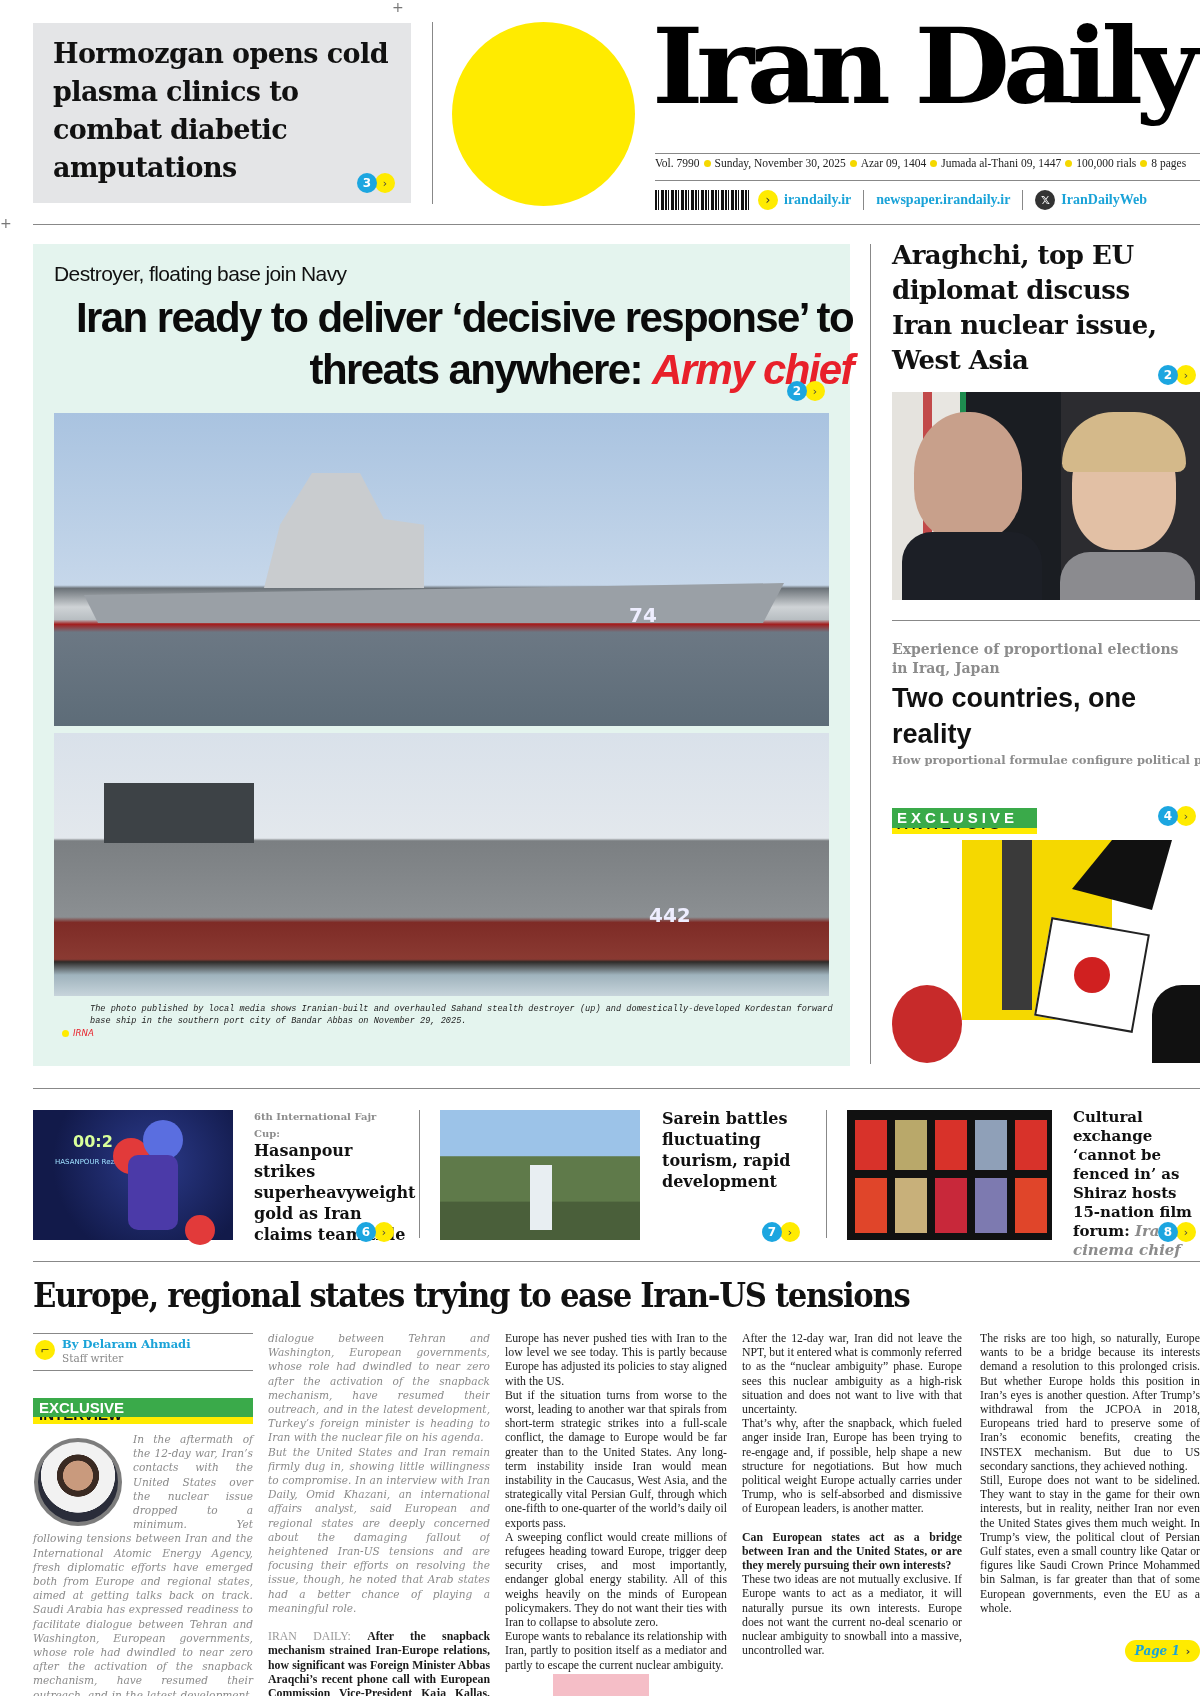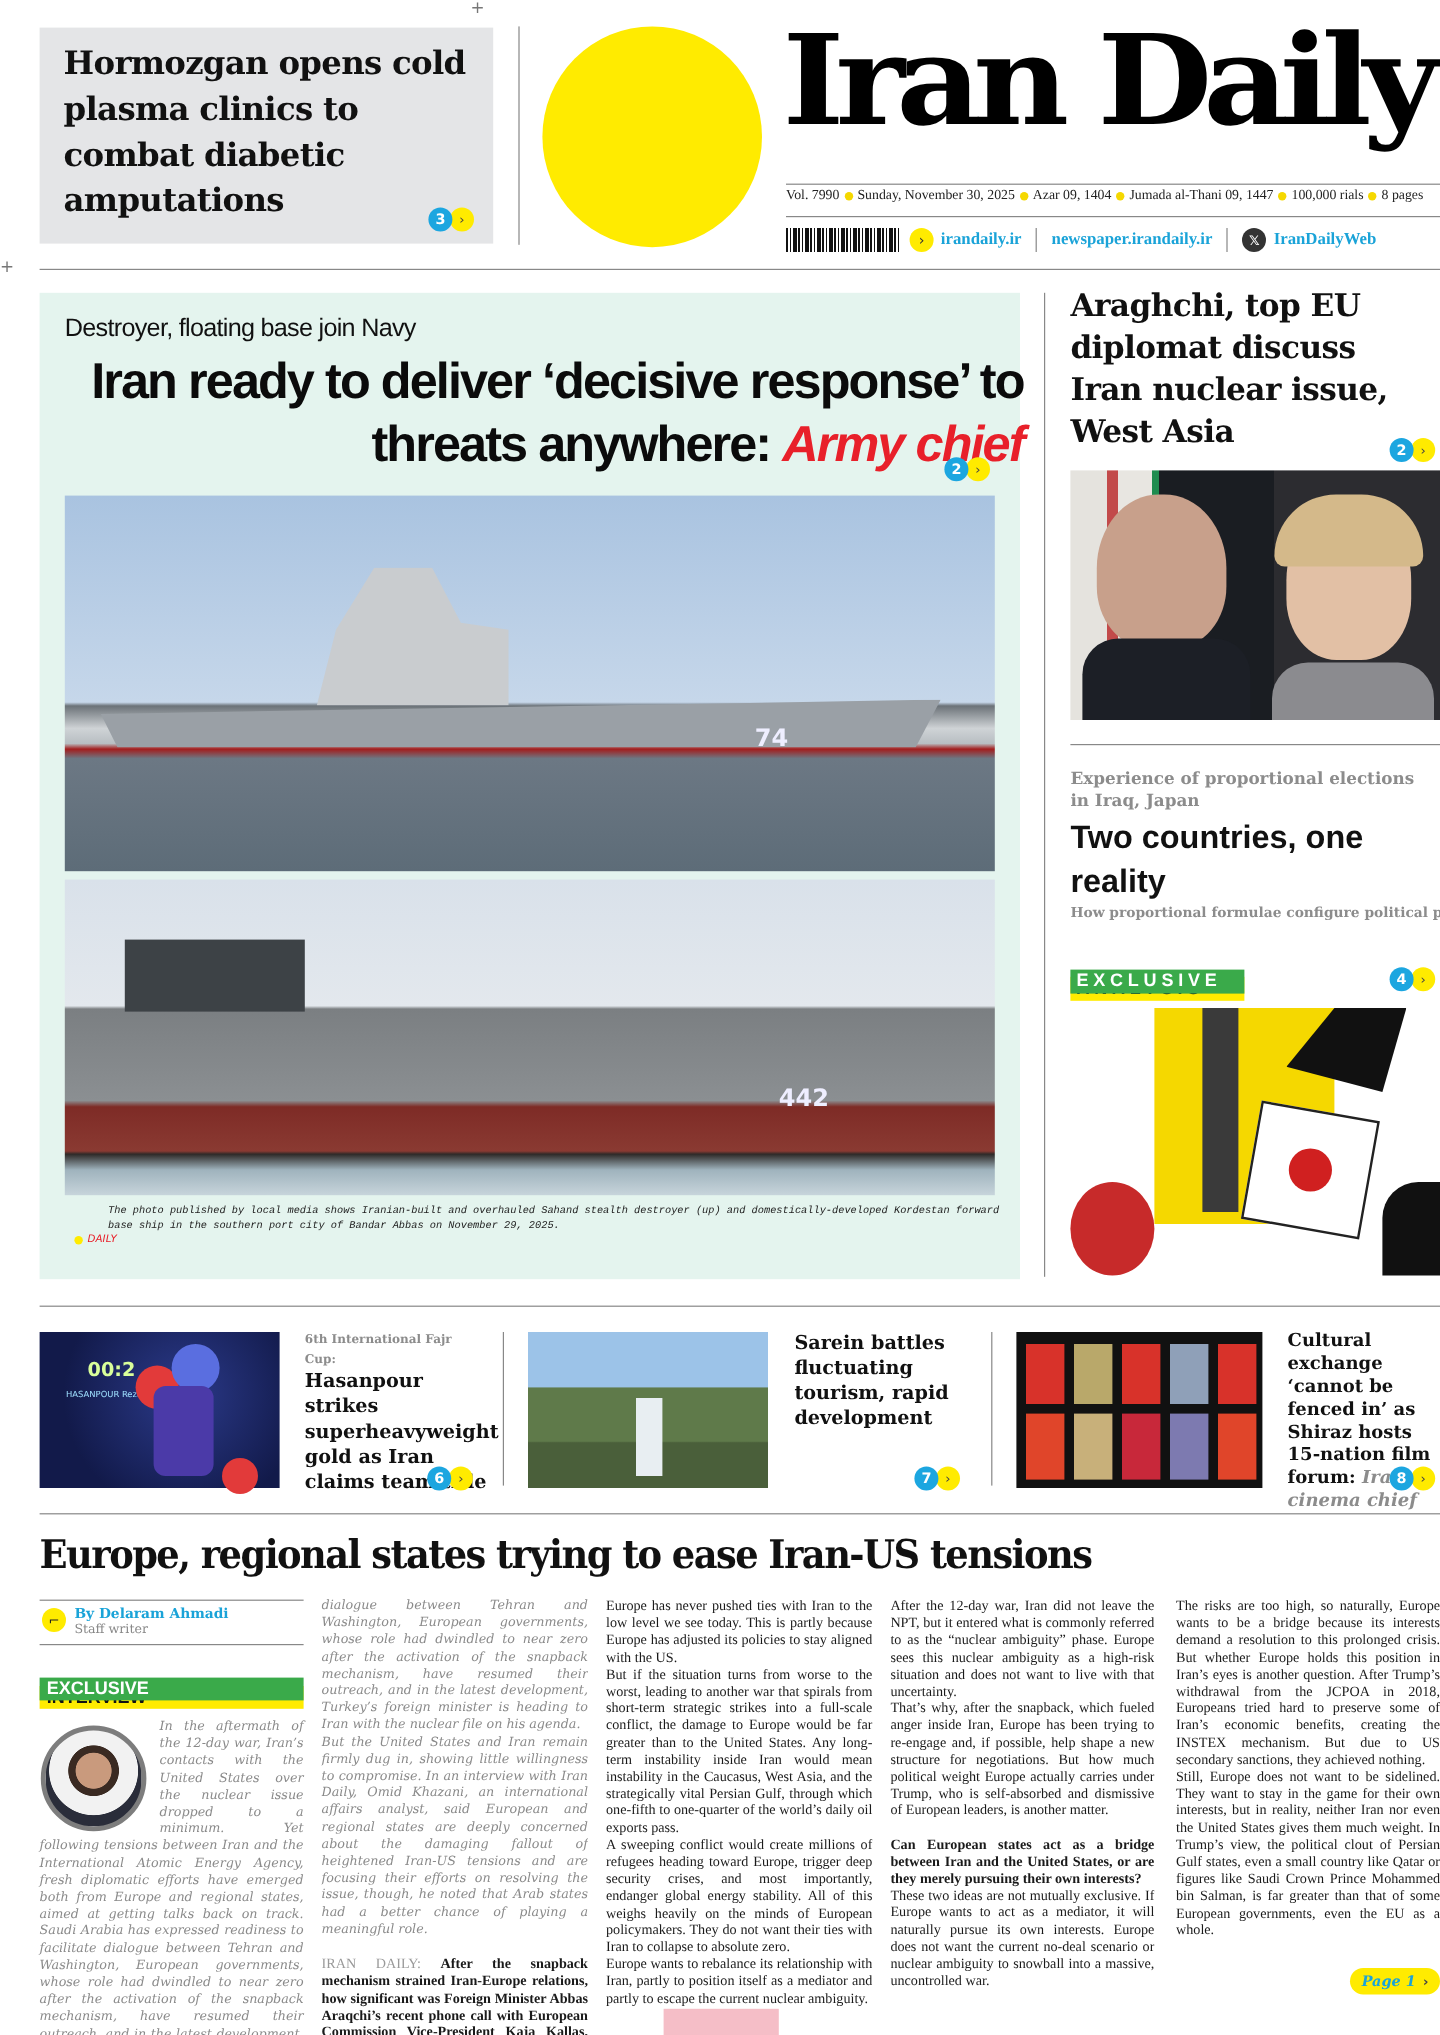--- a/index.html
+++ b/index.html
@@ -139,21 +139,21 @@
   <div class="abs" style="left:210px;top:60px;width:160px;height:115px;background:#c9cccf;clip-path:polygon(30% 0,60% 0,75% 40%,100% 45%,100% 100%,0 100%,10% 45%);"></div>
   <span class="ship-num" style="left:575px;top:190px;">74</span>
 </div>
 <div class="photo photo-bot">
   <div class="abs" style="left:50px;top:50px;width:150px;height:60px;background:#3d4246;"></div>
   <span class="ship-num" style="left:595px;top:170px;">442</span>
 </div>
 <div class="abs caption">The photo published by local media shows Iranian-built and overhauled Sahand stealth destroyer (up) and domestically-developed Kordestan forward base ship in the southern port city of Bandar Abbas on November 29, 2025.</div>
 <div class="abs credit">
   <span class="ydot"></span>
-  <span>DAILY</span>
+  <span>IRNA</span>
 </div>
 
 <div class="vrule" style="left:870px;top:244px;height:820px;"></div>
 <div class="abs rc-head">Araghchi, top EU diplomat discuss Iran nuclear issue, West Asia</div>
 <div class="jump" style="left:1158px;top:365px;">
   <span class="num">2</span>
   <span class="arr">›</span>
 </div>
 <div class="abs rc-photo">
   <div class="face" style="left:22px;top:20px;width:108px;height:128px;background:#c8a08b;"></div>

